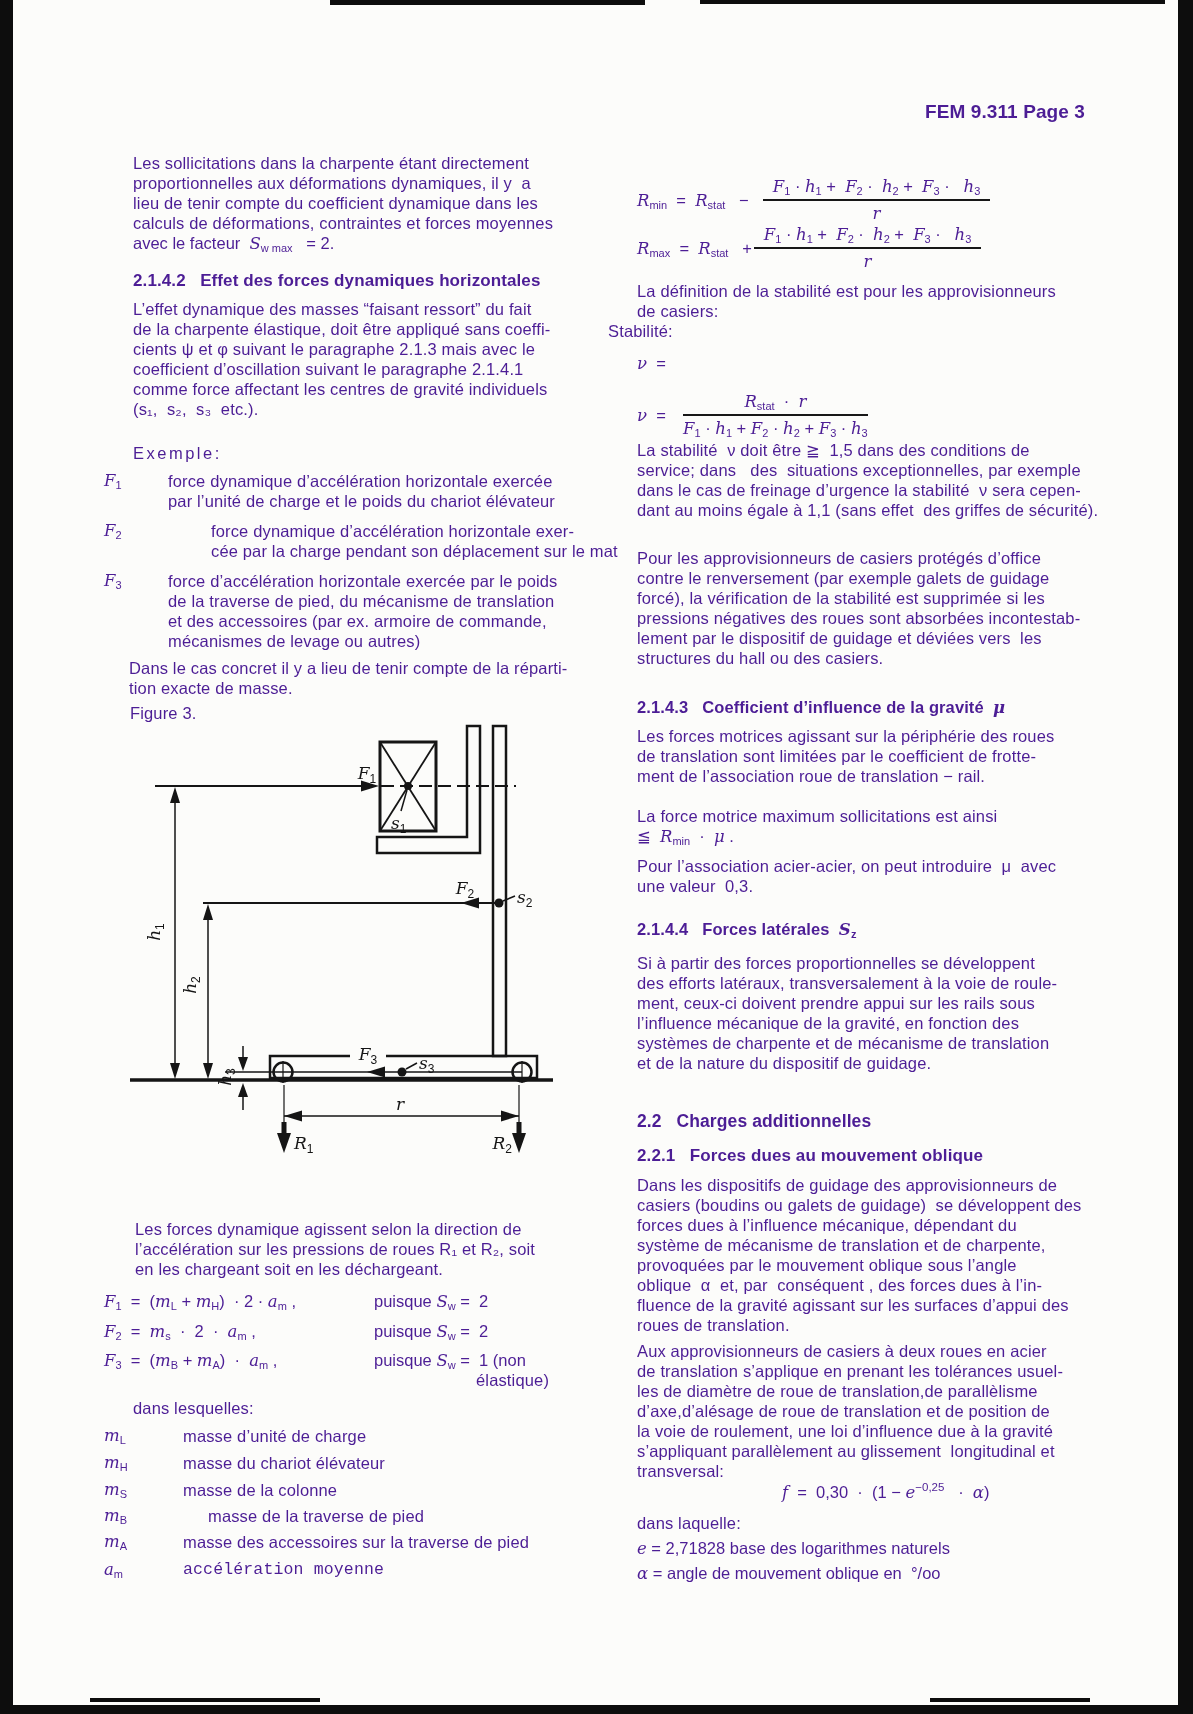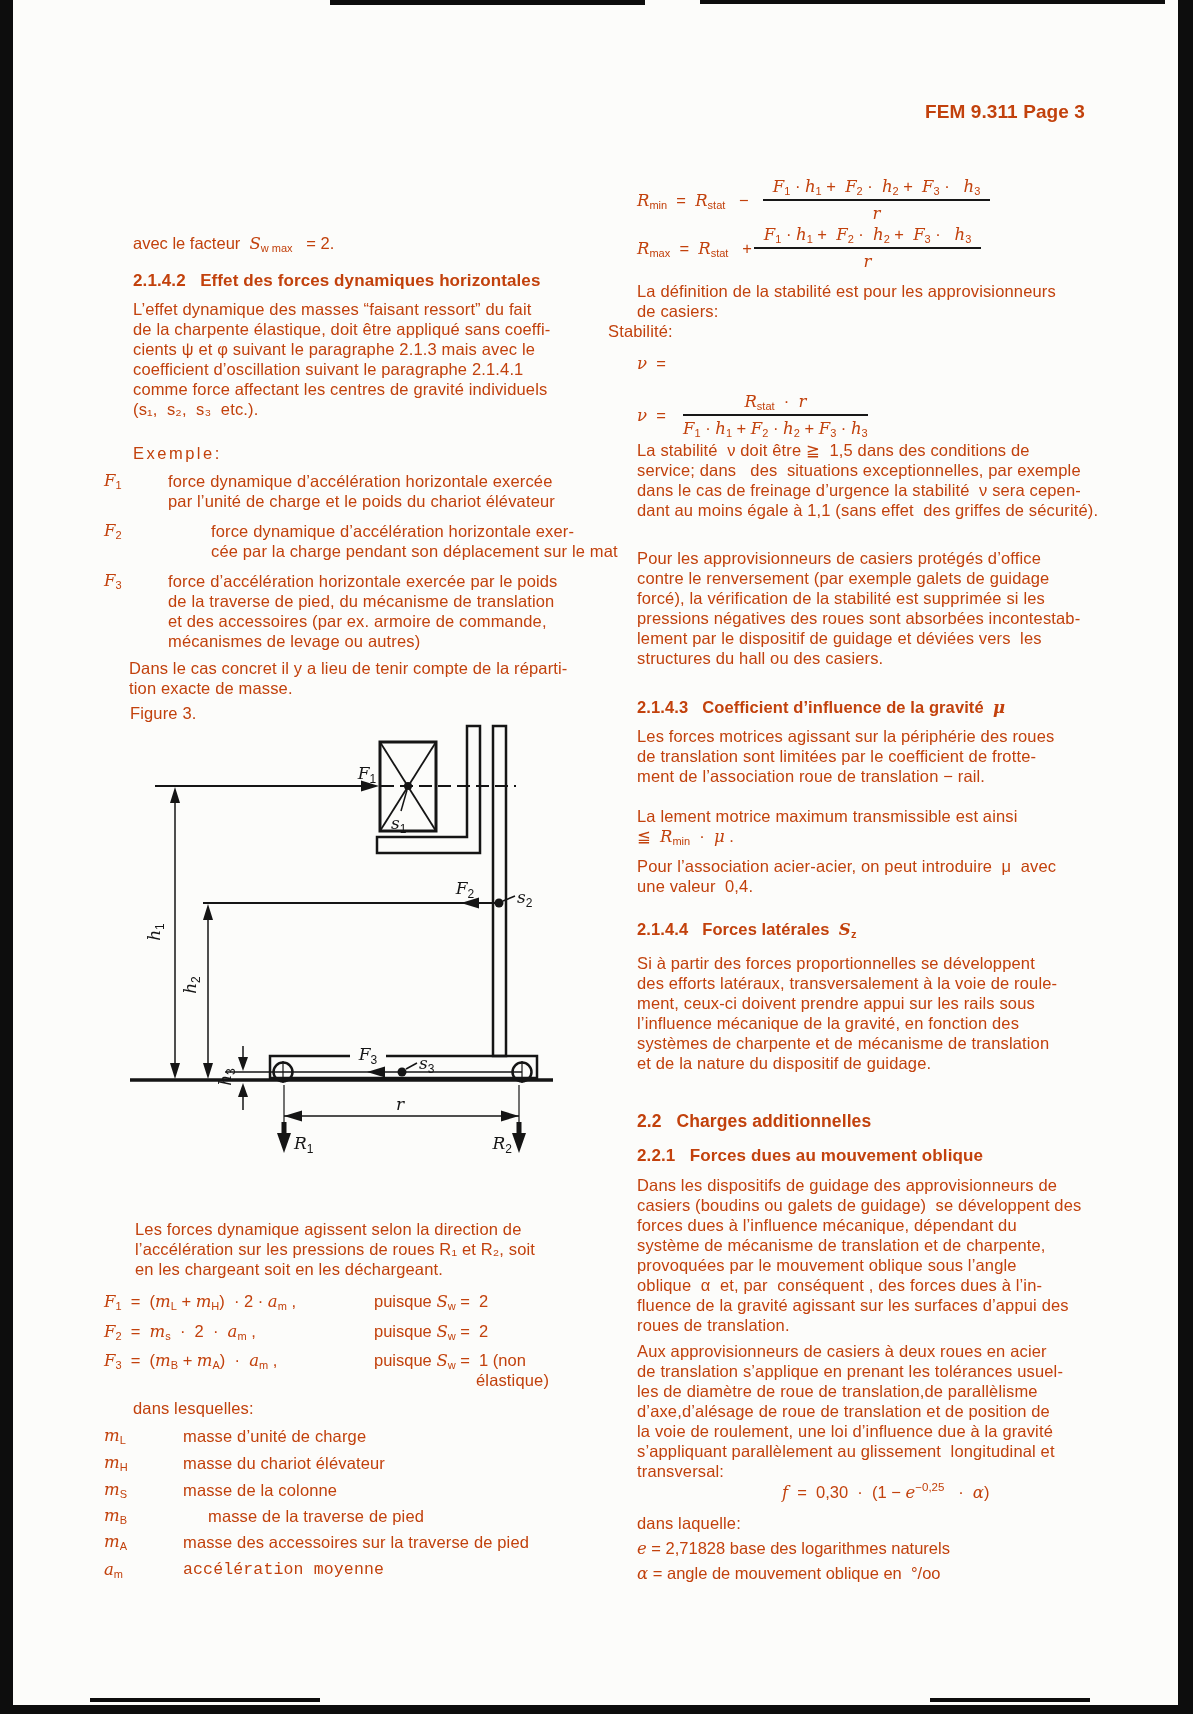--- a/index.html
+++ b/index.html
@@ -1,18 +1,18 @@
 <!DOCTYPE html>
 <html><head>
 <meta charset="utf-8">
 <style>
   html,body { margin:0; padding:0; background:#6e6e6e; }
   .page {
     position:relative; width:1193px; height:1714px;
-    background:#fcfcfa; color:#c2410c;
+    background:#fcfcfa; color:#4c1d95;
     font-family:"Liberation Sans", sans-serif;
     overflow:hidden;
   }
   .abs { position:absolute; }
   .txt {
     font-size:16.5px; line-height:20px;
     white-space:pre-wrap; letter-spacing:0.15px;
   }
   .hd { font-size:17px; font-weight:bold; white-space:pre; letter-spacing:0.1px; }
   .formula { white-space:pre; font-size:16.5px; }
@@ -39,20 +39,24 @@
   <div class="abs edge" style="left:0;top:0;width:13px;height:1714px;"></div>
   <div class="abs edge" style="left:1178px;top:0;width:15px;height:1714px;"></div>
   <div class="abs edge" style="left:330px;top:0;width:315px;height:5px;"></div>
   <div class="abs edge" style="left:700px;top:0;width:465px;height:4px;"></div>
   <div class="abs edge" style="left:13px;top:1705px;width:1165px;height:9px;"></div>
   <div class="abs edge" style="left:90px;top:1698px;width:230px;height:4px;"></div>
   <div class="abs edge" style="left:930px;top:1698px;width:160px;height:4px;"></div>
 
   <div class="abs hd" style="left:925px;top:101px;font-size:19px;">FEM 9.311 Page 3</div>
 
+  <div class="abs txt" style="left:133px;top:153px;width:500px;">Les sollicitations dans la charpente étant directement
+proportionnelles aux déformations dynamiques, il y  a
+lieu de tenir compte du coefficient dynamique dans les
+calculs de déformations, contraintes et forces moyennes</div>
   <div class="abs formula" style="left:133px;top:234px;"><span>avec le facteur  </span><i class="var">S</i><sub>w max</sub><span>   = 2.</span></div>
 
   <div class="abs hd" style="left:133px;top:271px;">2.1.4.2   Effet des forces dynamiques horizontales</div>
   <div class="abs txt" style="left:133px;top:299px;width:500px;">L’effet dynamique des masses “faisant ressort” du fait
 de la charpente élastique, doit être appliqué sans coeffi-
 cients ψ et φ suivant le paragraphe 2.1.3 mais avec le
 coefficient d’oscillation suivant le paragraphe 2.1.4.1
 comme force affectant les centres de gravité individuels
 (s₁,  s₂,  s₃  etc.).</div>
 
@@ -223,24 +227,24 @@
 forcé), la vérification de la stabilité est supprimée si les
 pressions négatives des roues sont absorbées incontestab-
 lement par le dispositif de guidage et déviées vers  les
 structures du hall ou des casiers.</div>
 
   <div class="abs hd formula" style="left:637px;top:698px;"><span>2.1.4.3   Coefficient d’influence de la gravité  </span><i class="var">μ</i></div>
   <div class="abs txt" style="left:637px;top:726px;width:520px;">Les forces motrices agissant sur la périphérie des roues
 de translation sont limitées par le coefficient de frotte-
 ment de l’association roue de translation − rail.</div>
 
-  <div class="abs txt" style="left:637px;top:806px;width:520px;">La lement motrice maximum transmissible est ainsi</div>
+  <div class="abs txt" style="left:637px;top:806px;width:520px;">La force motrice maximum sollicitations est ainsi</div>
   <div class="abs formula" style="left:637px;top:827px;"><span>≦  </span><i class="var">R</i><sub>min</sub><span>  ·  </span><i class="var">μ</i><span> .</span></div>
   <div class="abs txt" style="left:637px;top:856px;width:520px;">Pour l’association acier-acier, on peut introduire  μ  avec
-une valeur  0,4.</div>
+une valeur  0,3.</div>
 
   <div class="abs hd formula" style="left:637px;top:920px;"><span>2.1.4.4   Forces latérales  </span><i class="var">S</i><sub>z</sub></div>
   <div class="abs txt" style="left:637px;top:953px;width:520px;">Si à partir des forces proportionnelles se développent
 des efforts latéraux, transversalement à la voie de roule-
 ment, ceux-ci doivent prendre appui sur les rails sous
 l’influence mécanique de la gravité, en fonction des
 systèmes de charpente et de mécanisme de translation
 et de la nature du dispositif de guidage.</div>
 
   <div class="abs hd" style="left:637px;top:1111px;font-size:17.5px;">2.2   Charges additionnelles</div>

